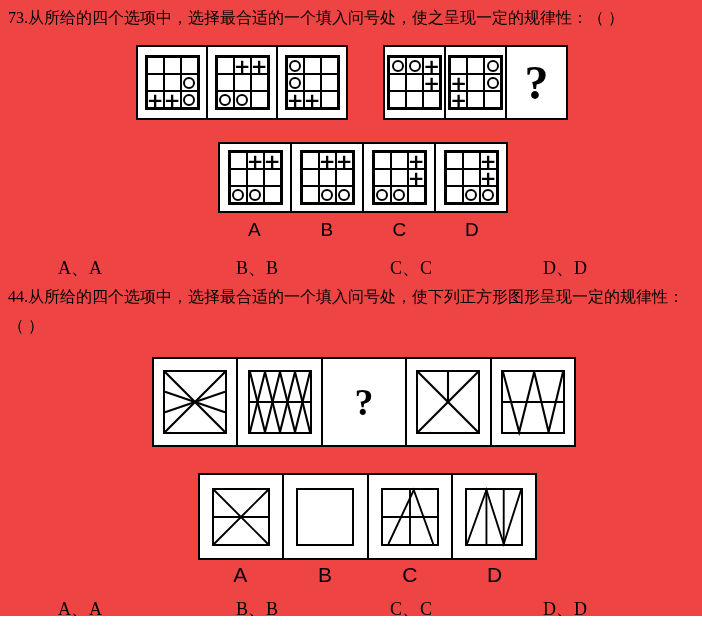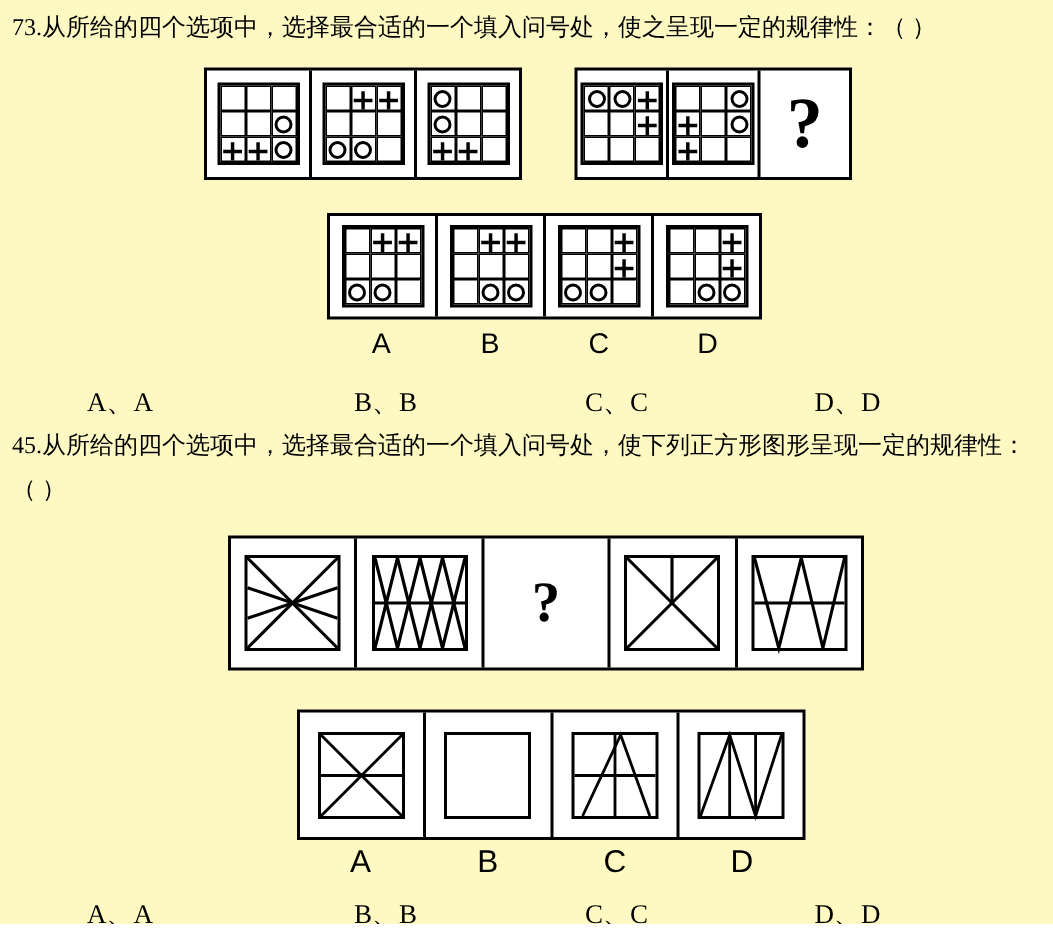--- a/index.html
+++ b/index.html
@@ -1,16 +1,16 @@
 <!DOCTYPE html>
 <html><head>
 <meta charset="utf-8">
 <style>
   html,body{margin:0;padding:0;background:#fff;}
-  #screen{position:relative;width:702px;height:616px;background:#fef9c3;
+  #screen{position:relative;width:702px;height:616px;background:#ef4444;
           font-family:"Liberation Serif","DejaVu Serif",serif;color:#000;overflow:hidden;}
   .qtext{position:absolute;font-size:16px;white-space:nowrap;}
   .panel{position:absolute;display:flex;border:2px solid #000;box-sizing:border-box;background:#fff;}
   .pcell{flex:1;display:flex;align-items:center;justify-content:center;border-right:2px solid #000;}
   .pcell:last-child{border-right:none;}
   .mini{display:grid;grid-template-columns:repeat(3,17px);grid-auto-rows:17px;border:2px solid #000;}
   .mcell{box-sizing:border-box;border:1px solid #000;display:flex;align-items:center;justify-content:center;overflow:hidden;}
   .mcell i{font-style:normal;}
   .sym-circle{display:block;width:12px;height:12px;border:2px solid #000;border-radius:50%;box-sizing:border-box;}
   .sym-plus{font:bold 20px "DejaVu Sans",sans-serif;line-height:14px;}
@@ -238,21 +238,21 @@
     <span>B</span>
     <span>C</span>
     <span>D</span>
   </div>
 
   <span class="ans" style="left:58px;top:256px;">A、A</span>
   <span class="ans" style="left:236px;top:256px;">B、B</span>
   <span class="ans" style="left:390px;top:256px;">C、C</span>
   <span class="ans" style="left:543px;top:256px;">D、D</span>
 
-  <div class="qtext" style="left:8px;top:287px;">45.从所给的四个选项中，选择最合适的一个填入问号处，使下列正方形图形呈现一定的规律性：</div>
+  <div class="qtext" style="left:8px;top:287px;">44.从所给的四个选项中，选择最合适的一个填入问号处，使下列正方形图形呈现一定的规律性：</div>
   <div class="qtext" style="left:8px;top:316px;">（  ）</div>
 
   <div class="panel" style="left:152px;top:357px;width:424px;height:90px;">
     <div class="pcell">
       <div class="fig fig-seq">
           <svg viewBox="0 0 100 100" preserveAspectRatio="none">
             <line x1="0" y1="0" x2="100" y2="100"></line>
             <line x1="100" y1="0" x2="0" y2="100"></line>
             <line x1="0" y1="33" x2="100" y2="67"></line>
             <line x1="0" y1="67" x2="100" y2="33"></line>

